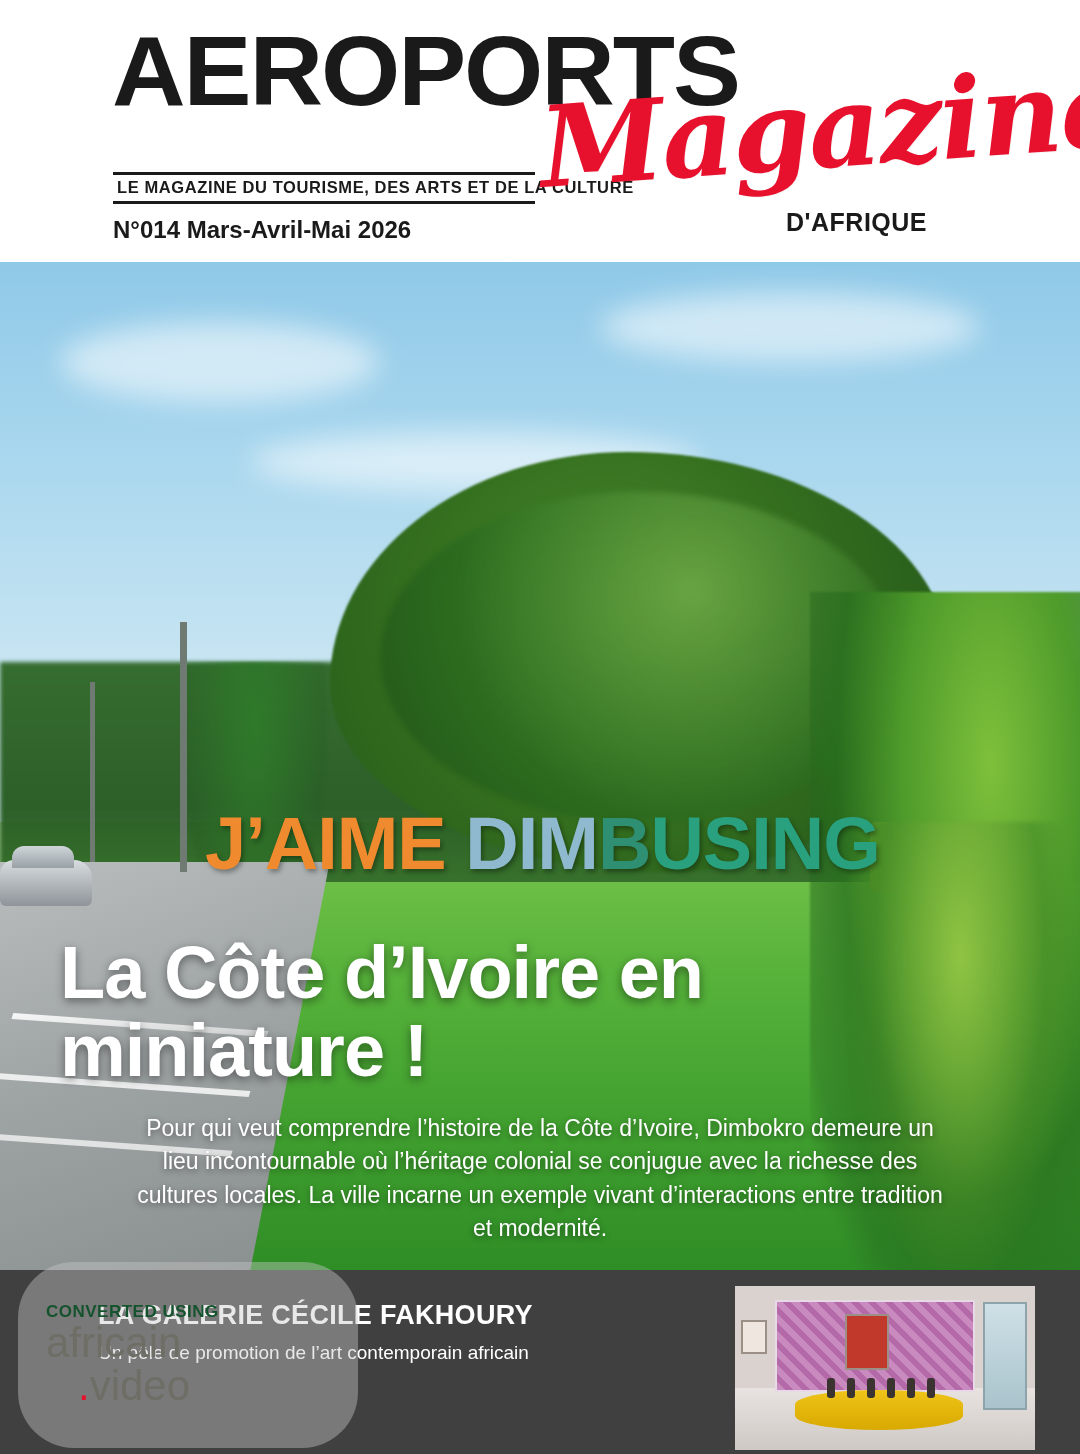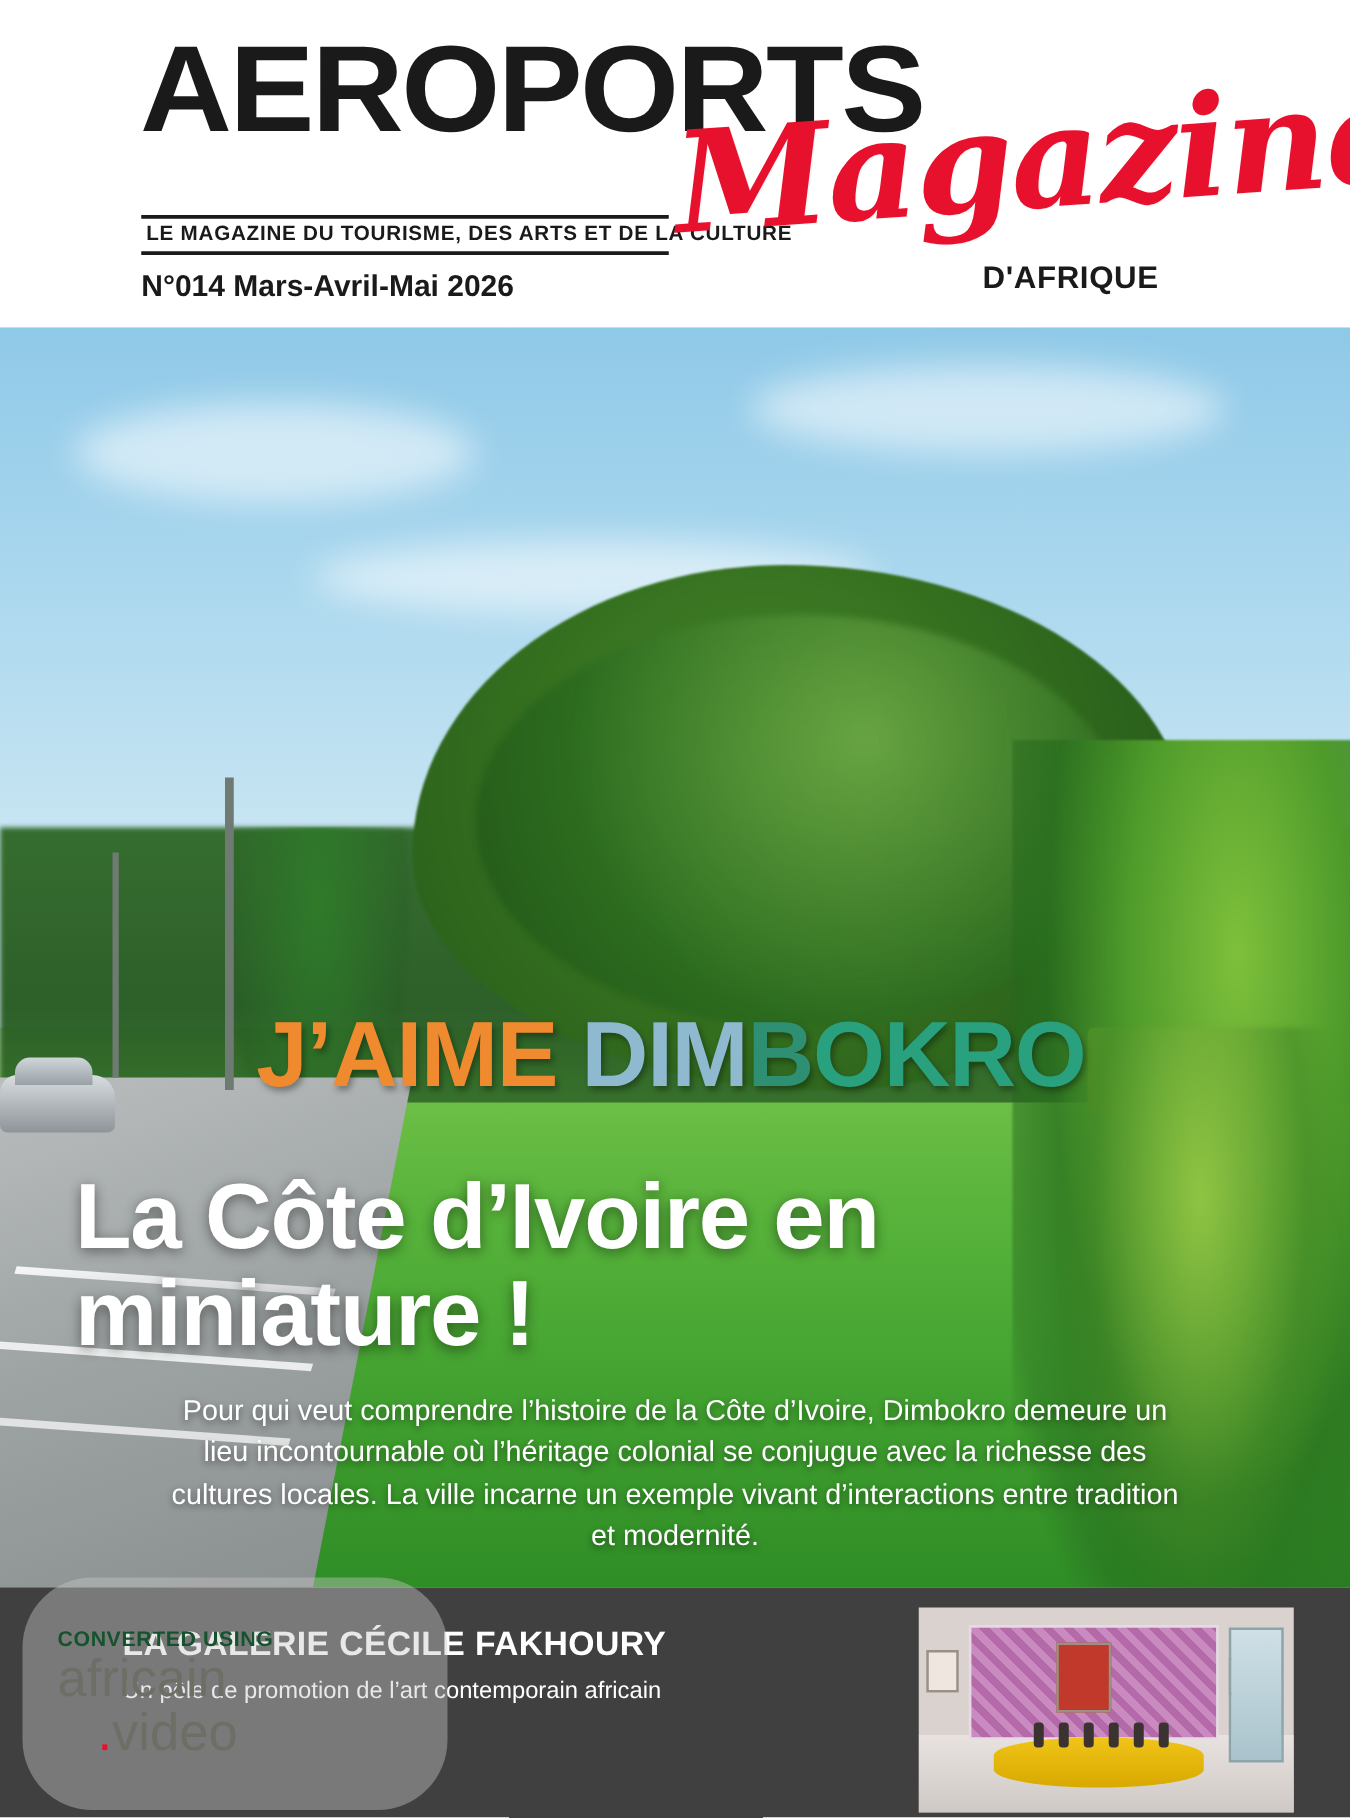--- a/index.html
+++ b/index.html
@@ -254,21 +254,21 @@
     <div class="car"></div>
 
     <div class="pole" style="left:180px;top:360px;width:7px;height:250px;"></div>
     <div class="pole" style="left:90px;top:420px;width:5px;height:180px;"></div>
 
     <div class="digger"></div>
     <div class="plantR"></div>
     <div class="plantR2"></div>
 
     <div class="sign">
-      <span class="s1">J’AIME </span><span class="s2">DIM</span><span class="s3">B</span><span class="s4">OKRO</span>
+      <span class="s1">J’AIME </span><span class="s2">DIM</span><span class="s3">B</span><span class="s4">USING</span>
     </div>
 
     <div class="headline">La Côte d’Ivoire en miniature !</div>
     <div class="deck">Pour qui veut comprendre l’histoire de la Côte d’Ivoire, Dimbokro demeure un lieu incontournable où l’héritage colonial se conjugue avec la richesse des cultures locales. La ville incarne un exemple vivant d’interactions entre tradition et modernité.</div>
   </div>
 
   <div class="bottombar">
     <div class="bb-title">LA GALERIE CÉCILE FAKHOURY</div>
     <div class="bb-sub">Un pôle de promotion de l’art contemporain africain</div>
 

